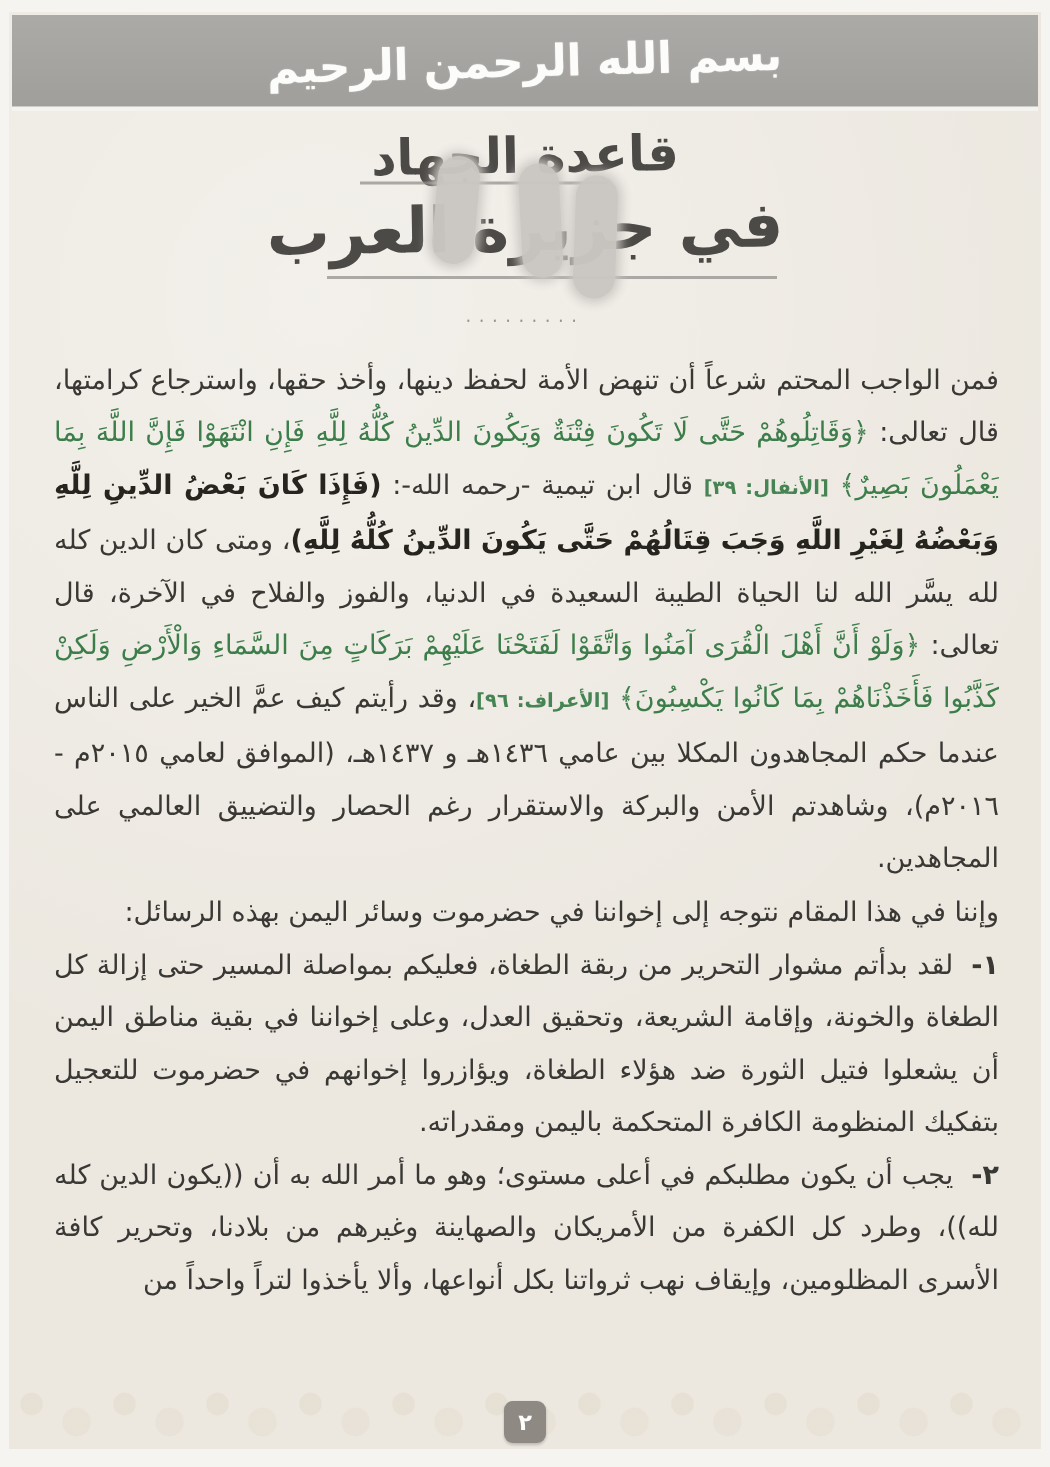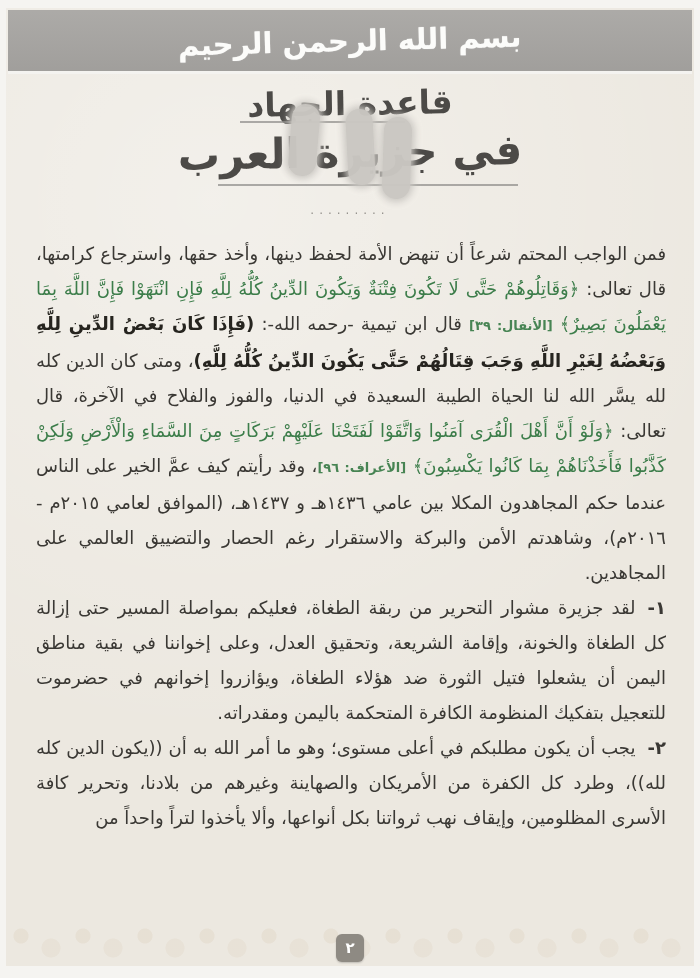--- a/index.html
+++ b/index.html
@@ -113,22 +113,23 @@
       <div class="redaction redaction-2"></div>
       <div class="redaction redaction-3"></div>
     </div>
 
     <div class="dots">·········</div>
 
     <div class="body-text">
 
       <p class="para-main"><span>فمن الواجب المحتم شرعاً أن تنهض الأمة لحفظ دينها، وأخذ حقها، واسترجاع كرامتها، قال تعالى: </span><span class="quran">﴿وَقَاتِلُوهُمْ حَتَّى لَا تَكُونَ فِتْنَةٌ وَيَكُونَ الدِّينُ كُلُّهُ لِلَّهِ فَإِنِ انْتَهَوْا فَإِنَّ اللَّهَ بِمَا يَعْمَلُونَ بَصِيرٌ﴾ </span><span class="citation">[الأنفال: ٣٩]</span><span> قال ابن تيمية -رحمه الله-: </span><span class="quote">(فَإِذَا كَانَ بَعْضُ الدِّينِ لِلَّهِ وَبَعْضُهُ لِغَيْرِ اللَّهِ وَجَبَ قِتَالُهُمْ حَتَّى يَكُونَ الدِّينُ كُلُّهُ لِلَّهِ)</span><span>، ومتى كان الدين كله لله يسَّر الله لنا الحياة الطيبة السعيدة في الدنيا، والفوز والفلاح في الآخرة، قال تعالى: </span><span class="quran">﴿وَلَوْ أَنَّ أَهْلَ الْقُرَى آمَنُوا وَاتَّقَوْا لَفَتَحْنَا عَلَيْهِمْ بَرَكَاتٍ مِنَ السَّمَاءِ وَالْأَرْضِ وَلَكِنْ كَذَّبُوا فَأَخَذْنَاهُمْ بِمَا كَانُوا يَكْسِبُونَ﴾ </span><span class="citation">[الأعراف: ٩٦]</span><span>، وقد رأيتم كيف عمَّ الخير على الناس عندما حكم المجاهدون المكلا بين عامي ١٤٣٦هـ و ١٤٣٧هـ، (الموافق لعامي ٢٠١٥م - ٢٠١٦م)، وشاهدتم الأمن والبركة والاستقرار رغم الحصار والتضييق العالمي على المجاهدين.</span></p>
 
+      <p class="para-intro">وإننا في هذا المقام نتوجه إلى إخواننا في حضرموت وسائر اليمن بهذه الرسائل:</p>
 
-      <p><span class="item-num">١-</span><span>لقد جزيرة مشوار التحرير من ربقة الطغاة، فعليكم بمواصلة المسير حتى إزالة كل الطغاة والخونة، وإقامة الشريعة، وتحقيق العدل، وعلى إخواننا في بقية مناطق اليمن أن يشعلوا فتيل الثورة ضد هؤلاء الطغاة، ويؤازروا إخوانهم في حضرموت للتعجيل بتفكيك المنظومة الكافرة المتحكمة باليمن ومقدراته.</span></p>
+      <p><span class="item-num">١-</span><span>لقد بدأتم مشوار التحرير من ربقة الطغاة، فعليكم بمواصلة المسير حتى إزالة كل الطغاة والخونة، وإقامة الشريعة، وتحقيق العدل، وعلى إخواننا في بقية مناطق اليمن أن يشعلوا فتيل الثورة ضد هؤلاء الطغاة، ويؤازروا إخوانهم في حضرموت للتعجيل بتفكيك المنظومة الكافرة المتحكمة باليمن ومقدراته.</span></p>
 
       <p><span class="item-num">٢-</span><span>يجب أن يكون مطلبكم في أعلى مستوى؛ وهو ما أمر الله به أن ((يكون الدين كله لله))، وطرد كل الكفرة من الأمريكان والصهاينة وغيرهم من بلادنا، وتحرير كافة الأسرى المظلومين، وإيقاف نهب ثرواتنا بكل أنواعها، وألا يأخذوا لتراً واحداً من</span></p>
     </div>
 
     <div class="watermark"></div>
 
     <div class="pagenum">٢</div>
 
   </div>
 </div>

